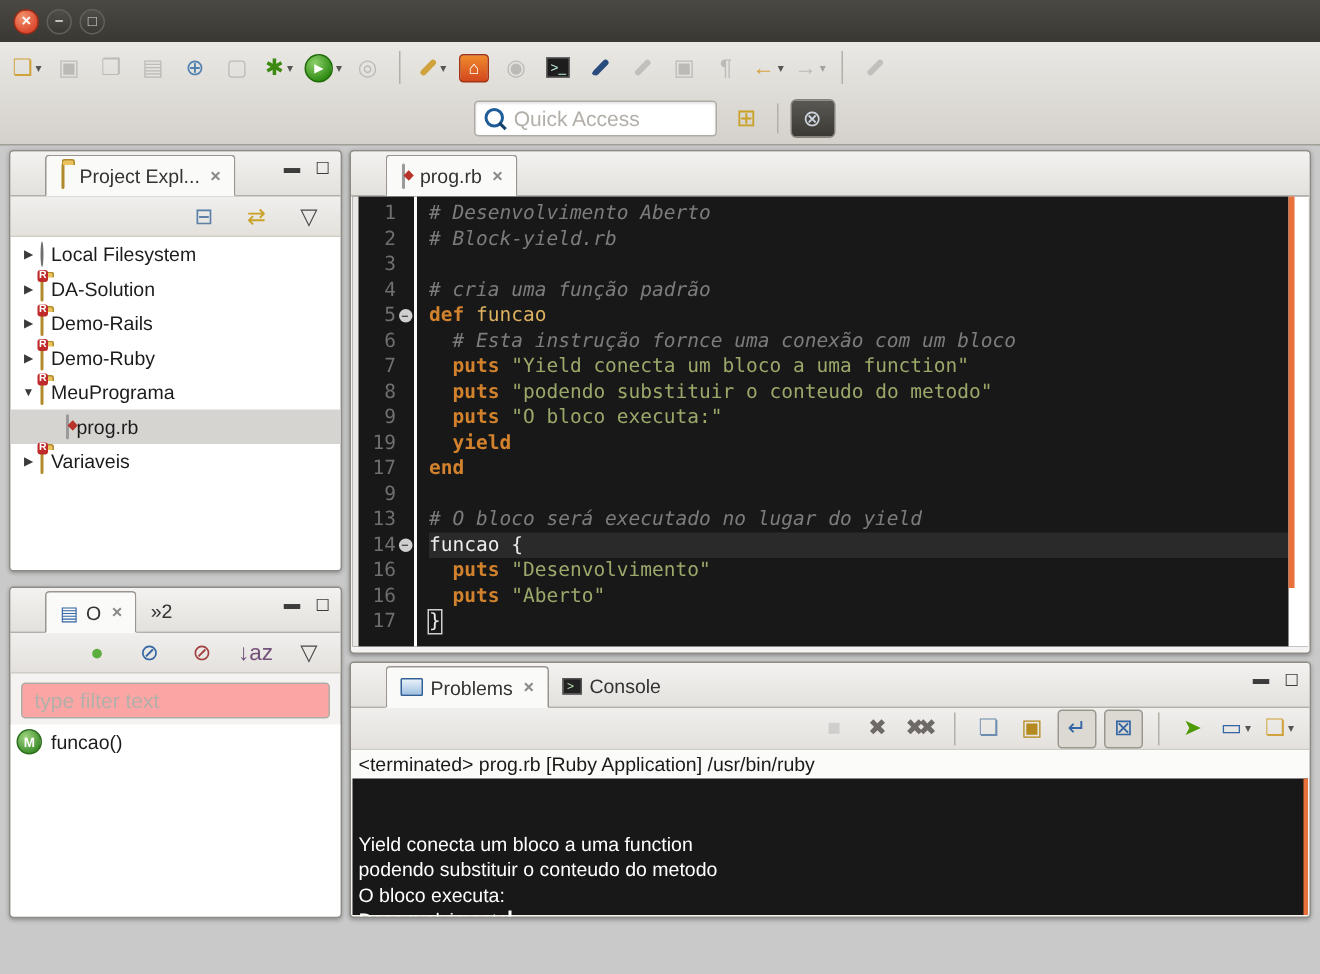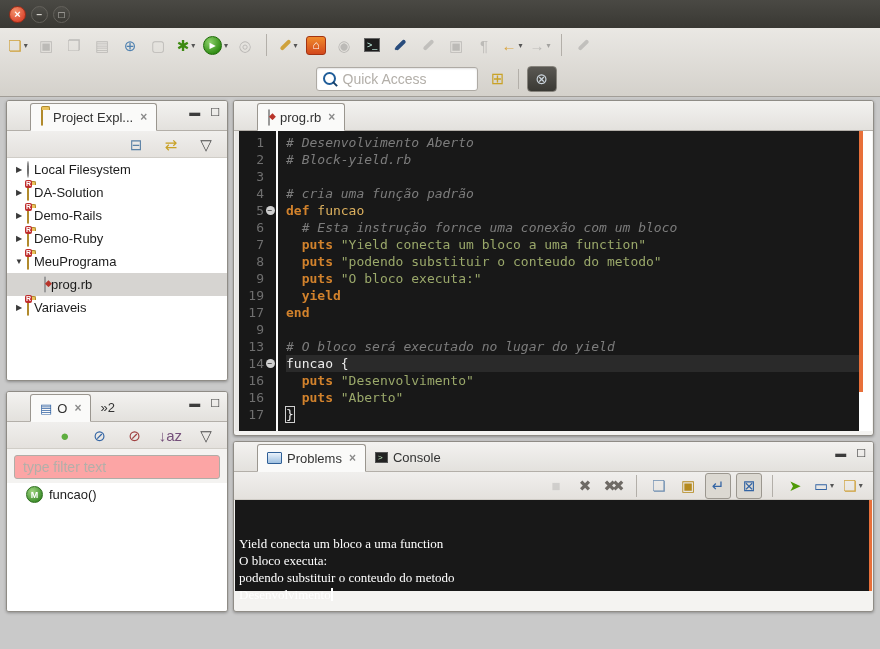--- a/index.html
+++ b/index.html
@@ -80,21 +80,21 @@
   .i-rubyfile::after{content:"◆";color:#b8342a;font-size:9px;position:absolute;left:1px;top:1px}
 
   
   #outlinePanel{left:6px;top:391px;width:222px;height:221px}
   .i-outline{color:#3465a4;font-size:13px}
   .filterbox{margin:6px 7px 4px 7px;height:22px;border:1px solid #b0ada7;border-radius:3px;background:#fca5a5;
     display:flex;align-items:center;padding:0 6px}
   .filterbox input{border:none;outline:none;width:100%;font-size:14px;color:#444;background:transparent;font-family:"Liberation Sans",sans-serif}
   .filterbox input::placeholder{color:#b3afa9}
   .olist{background:#fff;height:100%}
-  .orow{height:23px;display:flex;align-items:center;gap:6px;padding-left:19px;font-size:13px;color:#1c1c1c}
+  .orow{height:23px;display:flex;align-items:center;gap:6px;padding-left:4px;font-size:13px;color:#1c1c1c}
   .i-method{width:15px;height:15px;border-radius:50%;background:radial-gradient(circle at 35% 30%,#9ed47f,#3e8e2c 75%);
     border:1px solid #2c6e1d;color:#fff;font-size:9px;font-weight:bold;display:flex;align-items:center;justify-content:center}
   .i-method::after{content:"M"}
 
   
   #editorPanel{left:233px;top:100px;width:641px;height:336px}
   .code-wrap{display:flex;background:#181818;height:300px;font-family:"DejaVu Sans Mono",monospace;
     font-size:13px;line-height:17px;position:relative;margin:0 1px}
   .ruler{width:4px;background:#e9e8e6;flex:none}
   .gutter{width:37px;flex:none;color:#6f6f6f;padding-top:3px}
@@ -118,21 +118,21 @@
   
   #consolePanel{left:233px;top:441px;width:641px;height:171px}
   .i-console{width:13px;height:10px;border:1px solid #2f5f96;background:linear-gradient(#eaf2fb,#9fc0e0);border-radius:1px}
   .i-termtab{width:13px;height:11px;background:#222;border:1px solid #555;color:#bfe9bf;font-size:8px;
     display:flex;align-items:center;padding-left:2px;box-sizing:border-box}
   .i-problems{width:12px;height:10px;border:1px solid #2f5f96;background:#fff;border-top:3px solid #7396be;box-sizing:border-box}
   .ctoolbar{height:27px;display:flex;align-items:center;justify-content:flex-end;gap:5px;padding-right:8px;
     background:linear-gradient(#f0efed,#e4e1dd);border-bottom:1px solid #d0cdc7}
   .cstatus{height:19px;background:#fbfbfa;display:flex;align-items:center;padding-left:5px;
     font-size:13px;color:#1a1a1a}
-  .console-out{background:#181818;color:#fff;font-family:Liberation Serif, serif;font-size:13px;
+  .console-out{background:#181818;color:#fff;font-family:Liberation Sans, sans-serif;font-size:13px;
     line-height:17px;height:90px;margin:0 1px;padding:1px 0 0 4px;position:relative;white-space:pre}
   .cline{height:17px}
   .ccur{display:inline-block;width:2px;height:13px;background:#fff;vertical-align:-2px}
   .console-sb{position:absolute;right:0;top:0;bottom:0;width:3px;background:#e8703a}
 
   .statusbar{position:absolute;left:0;right:0;bottom:0;height:34px}
   .g2{font-size:13px;letter-spacing:-4px;padding-right:4px}
 </style>
 </head>
 <body>
@@ -469,18 +469,19 @@
       </span>
       <span class="tbi">
         <span class="g" style="color: rgb(52, 101, 164);">▭</span>
         <span class="dd">▾</span>
       </span>
       <span class="tbi">
         <span class="g" style="color: rgb(207, 162, 60);">❏</span>
         <span class="dd">▾</span>
       </span>
     </div>
+  <div class="cstatus">&lt;terminated&gt; prog.rb [Ruby Application] /usr/bin/ruby</div>
   <div class="console-out" id="consoleOut">
-    <div class="cline">Yield conecta um bloco a uma function</div><div class="cline">O bloco executa:</div><div class="cline">podendo substituir o conteudo do metodo</div><div class="cline">Desenvolvimento<span class="ccur"></span></div><div class="console-sb"></div>
+    <div class="cline">Yield conecta um bloco a uma function</div><div class="cline">podendo substituir o conteudo do metodo</div><div class="cline">O bloco executa:</div><div class="cline">Desenvolvimento<span class="ccur"></span></div><div class="console-sb"></div>
   </div>
 </div>
 
 <div class="statusbar"></div>
 
 </body></html>

